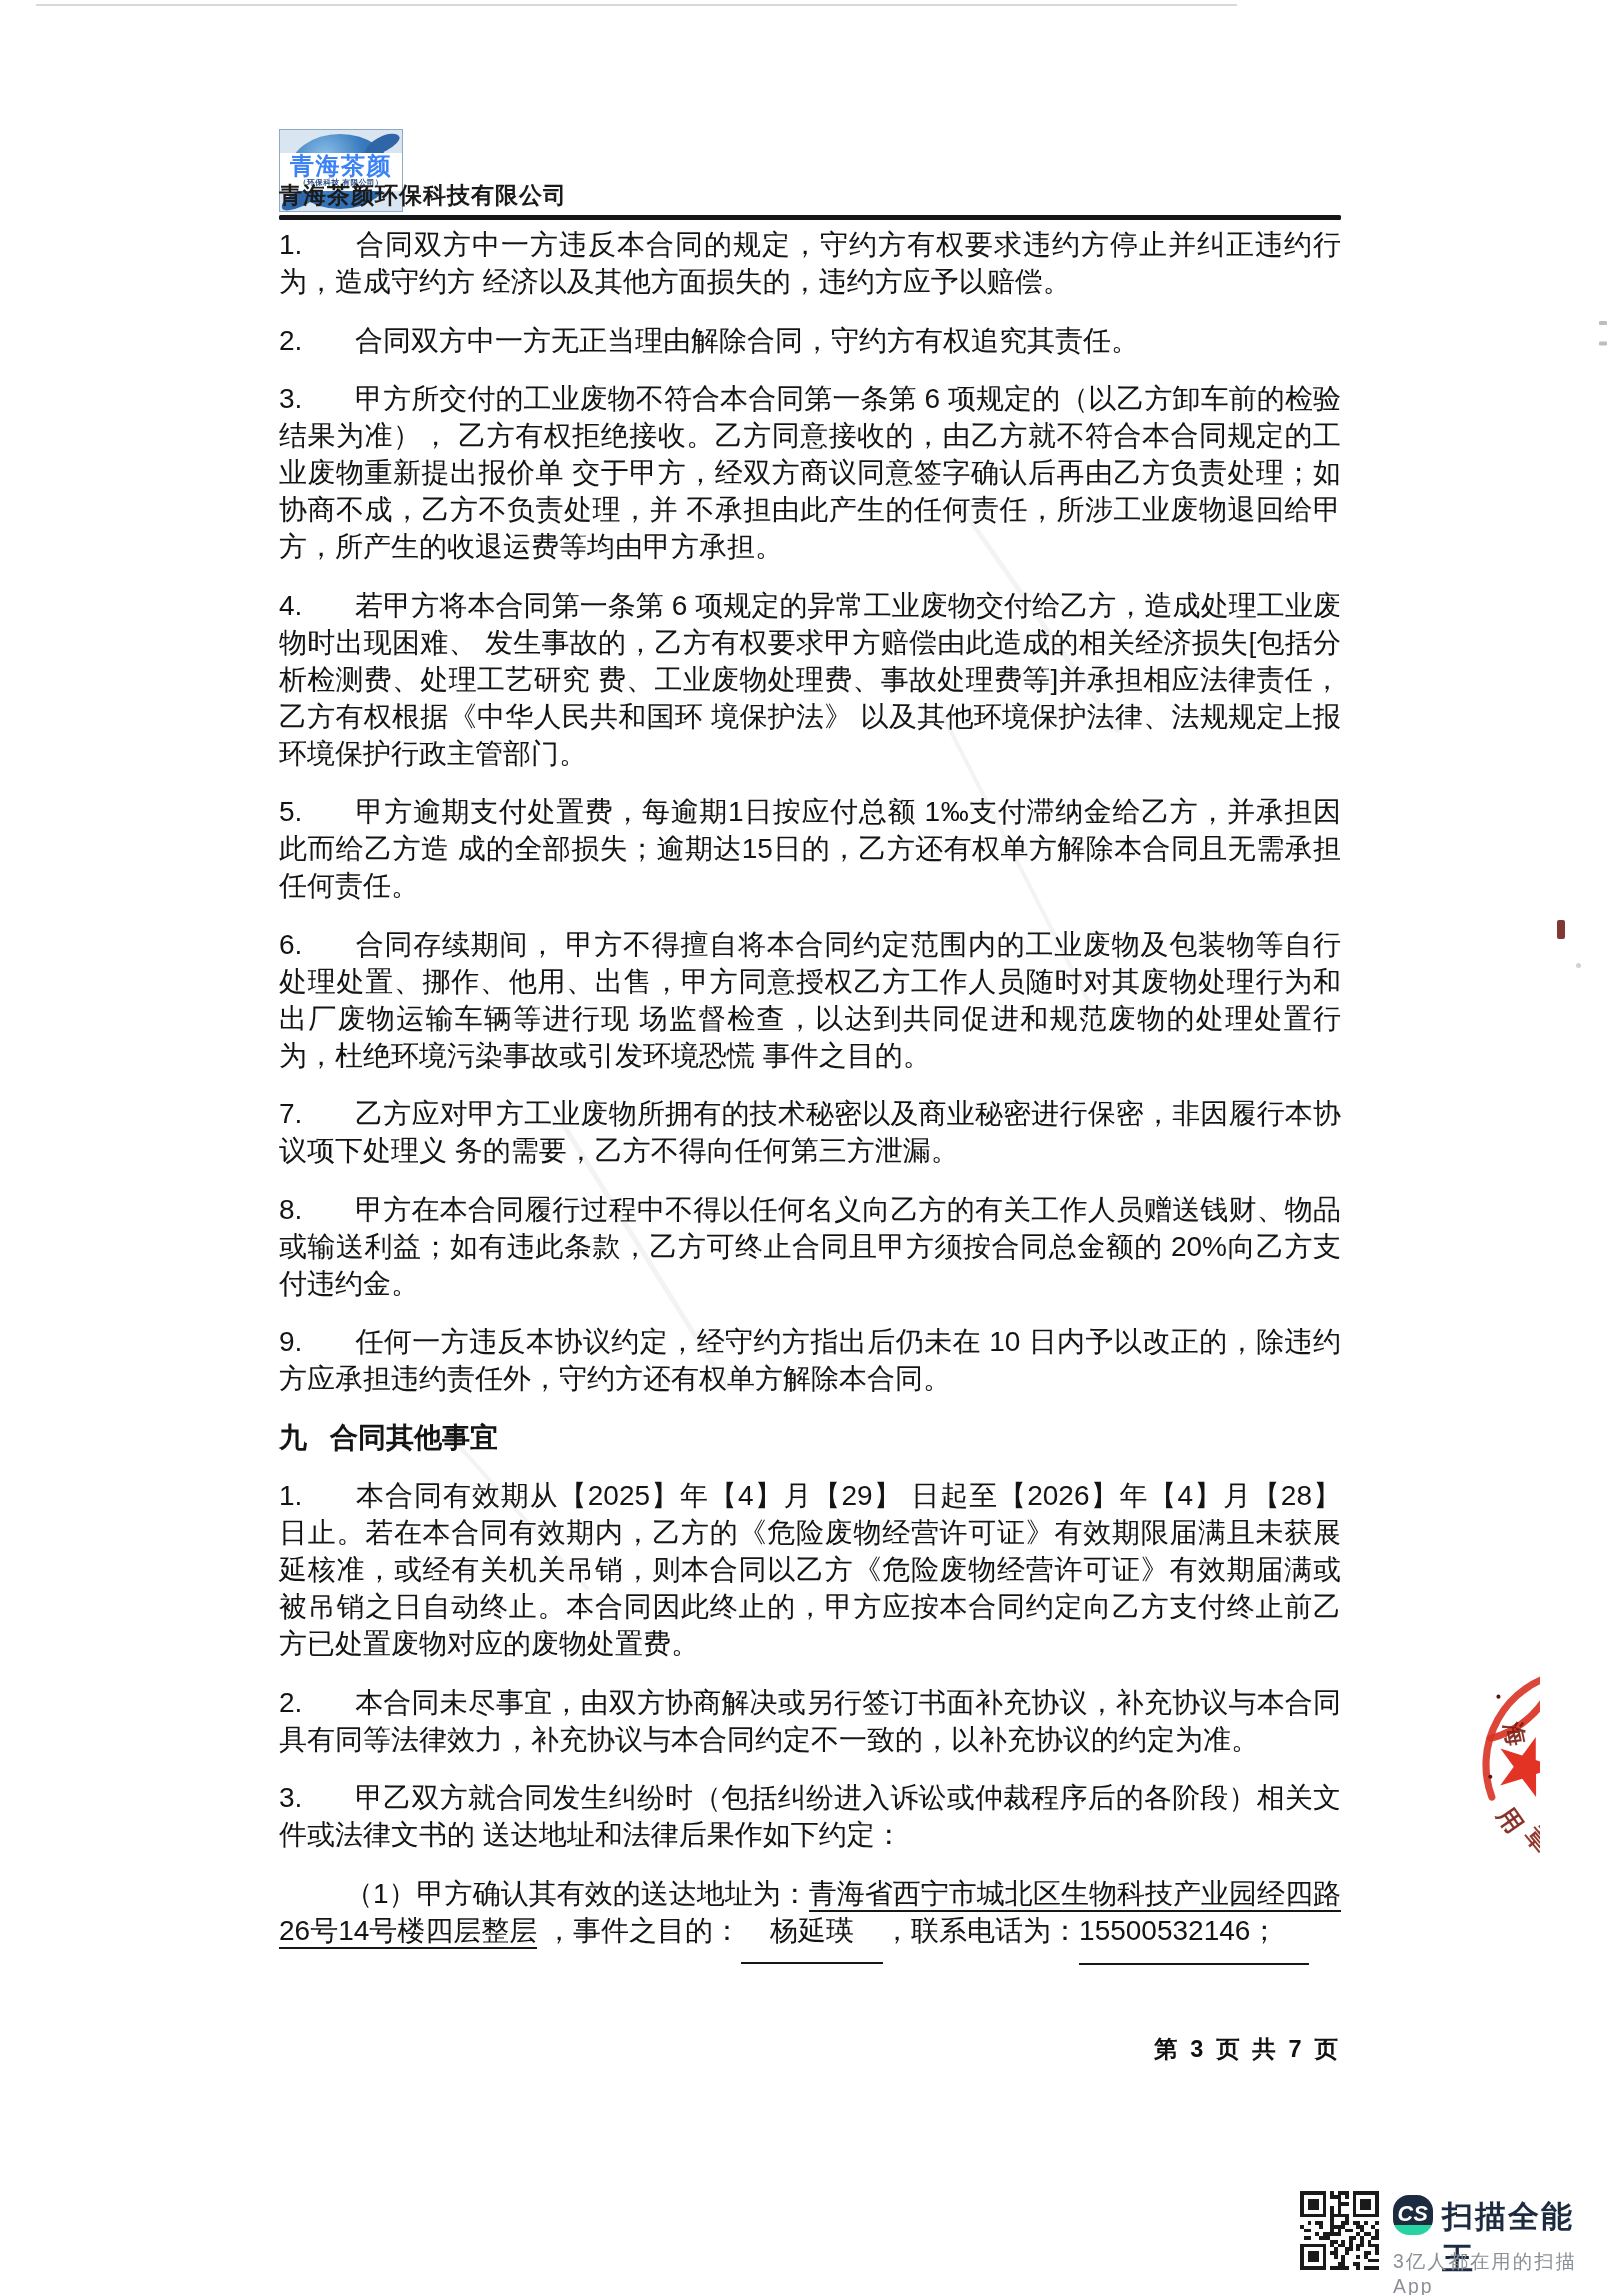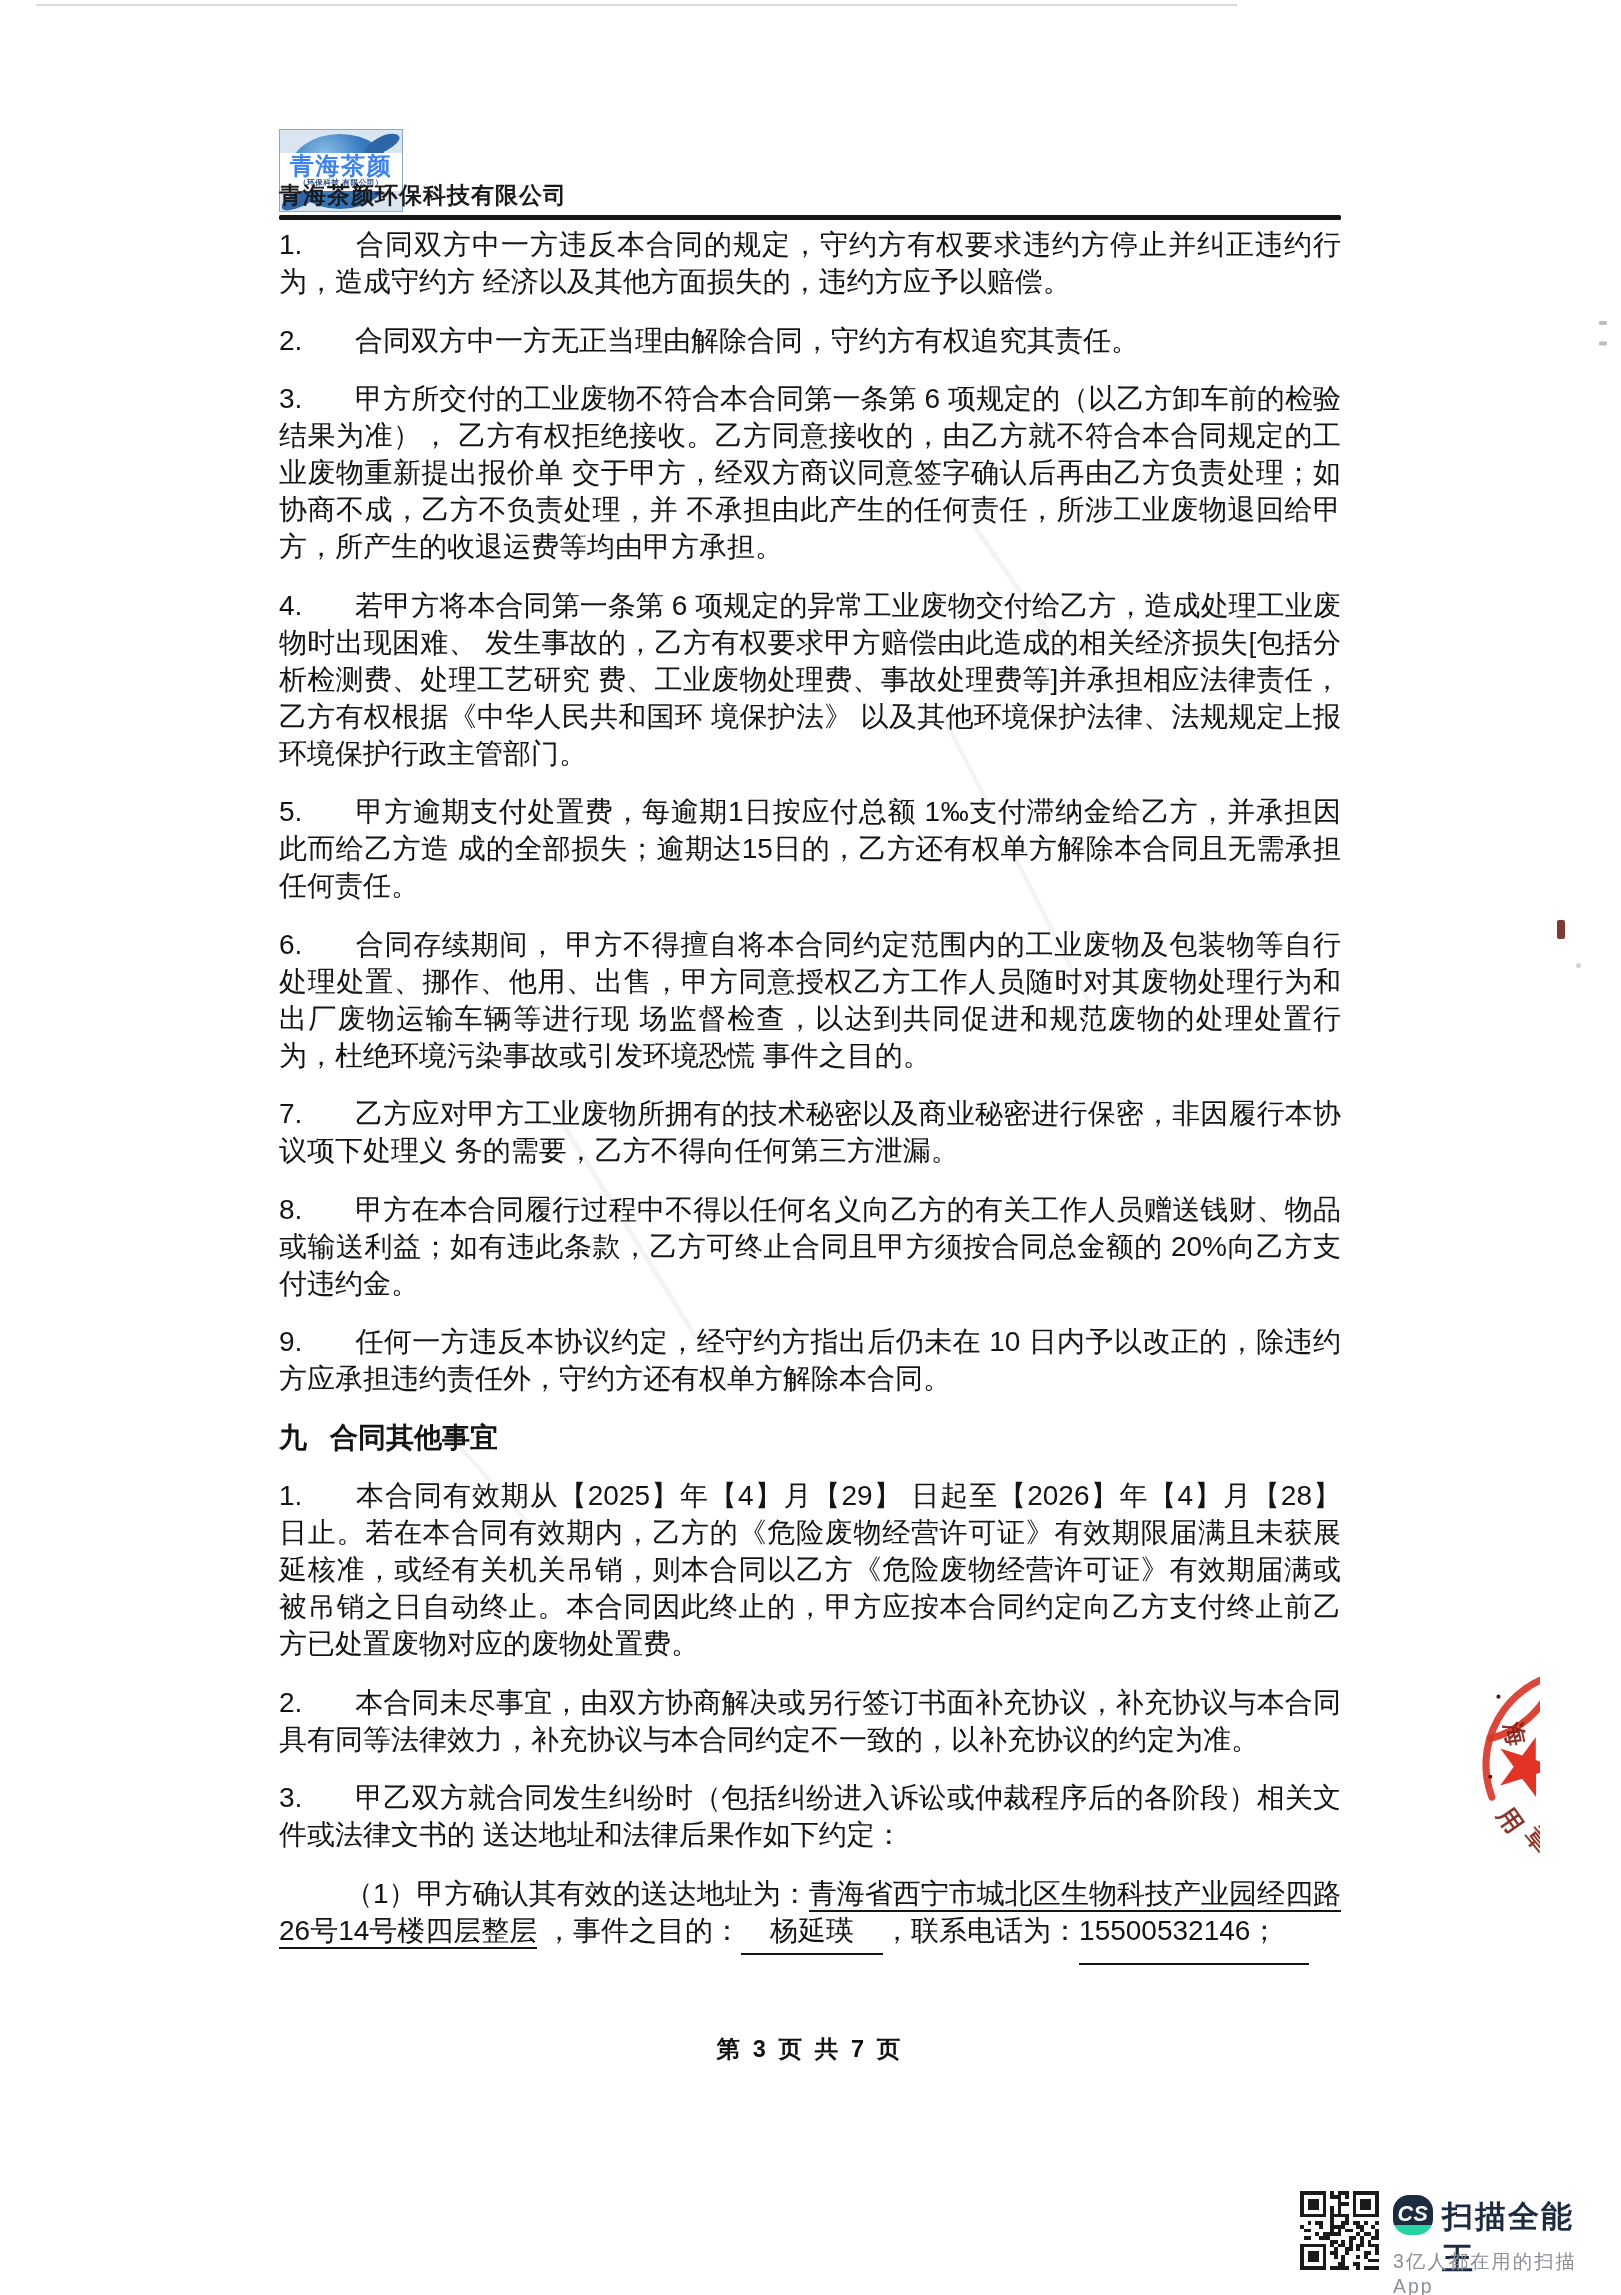--- a/index.html
+++ b/index.html
@@ -34,24 +34,24 @@
   .hdr-rule{position:absolute;left:279px;top:215px;width:1062px;height:4.6px;background:#161616;border-radius:1.5px;}
 
   
   .content{position:absolute;left:279px;top:226px;width:1062px;font-size:28px;line-height:37px;text-align:justify;}
   .clause{margin:0 0 21.5px 0;}
   .num{display:inline-block;width:76px;}
   .sec{font-weight:700;margin:0 0 21.5px 0;}
   .sec .num{width:51px;}
   .deliver{margin:0 0 21.5px 0;text-indent:66px;}
   .u{border-bottom:2.6px solid #161616;padding-bottom:1.5px;}
-  .u-name{border-bottom:2.6px solid #161616;padding:0 29px 7px 29px;}
+  .u-name{border-bottom:2.6px solid #161616;padding:0 29px 16px 29px;}
   .u-phone{border-bottom:2.6px solid #161616;padding:0 31px 17px 0;}
 
-  .footer{position:absolute;left:279px;top:2033px;width:1062px;text-align:center;
+  .footer{position:absolute;left:279px;top:2033px;width:1062px;text-align:right;
     font-size:23.5px;font-weight:700;letter-spacing:3.1px;color:#111;}
 
   
   .seal-clip{position:absolute;left:1475px;top:1667px;width:65px;height:198px;overflow:hidden;}
   .seal-clip svg{position:absolute;left:0;top:0;}
 
   
   .badge{position:absolute;left:1300px;top:2191px;width:286px;height:92px;}
   .qr{position:absolute;left:0;top:0;width:79px;height:79px;}
   .cs-icon{position:absolute;left:93px;top:3.6px;width:40px;height:40px;border-radius:16px;

